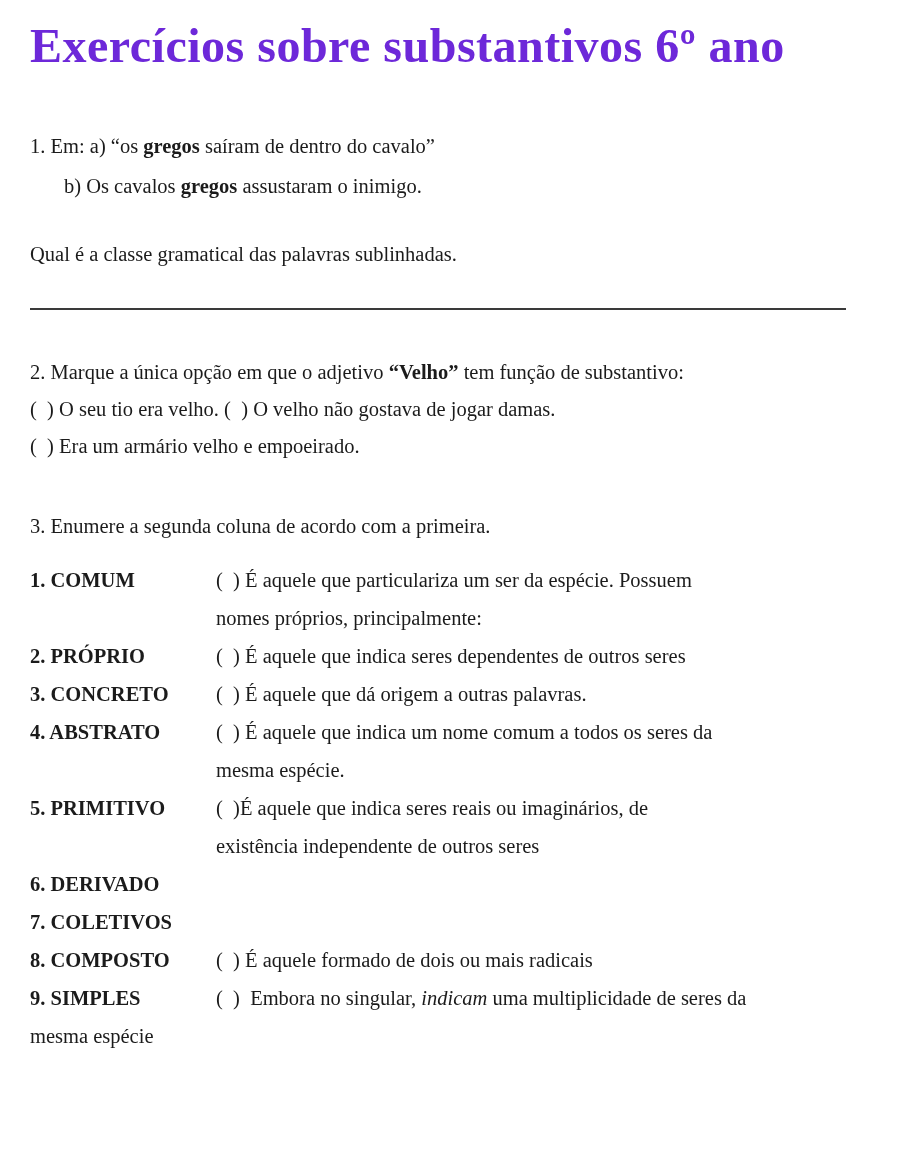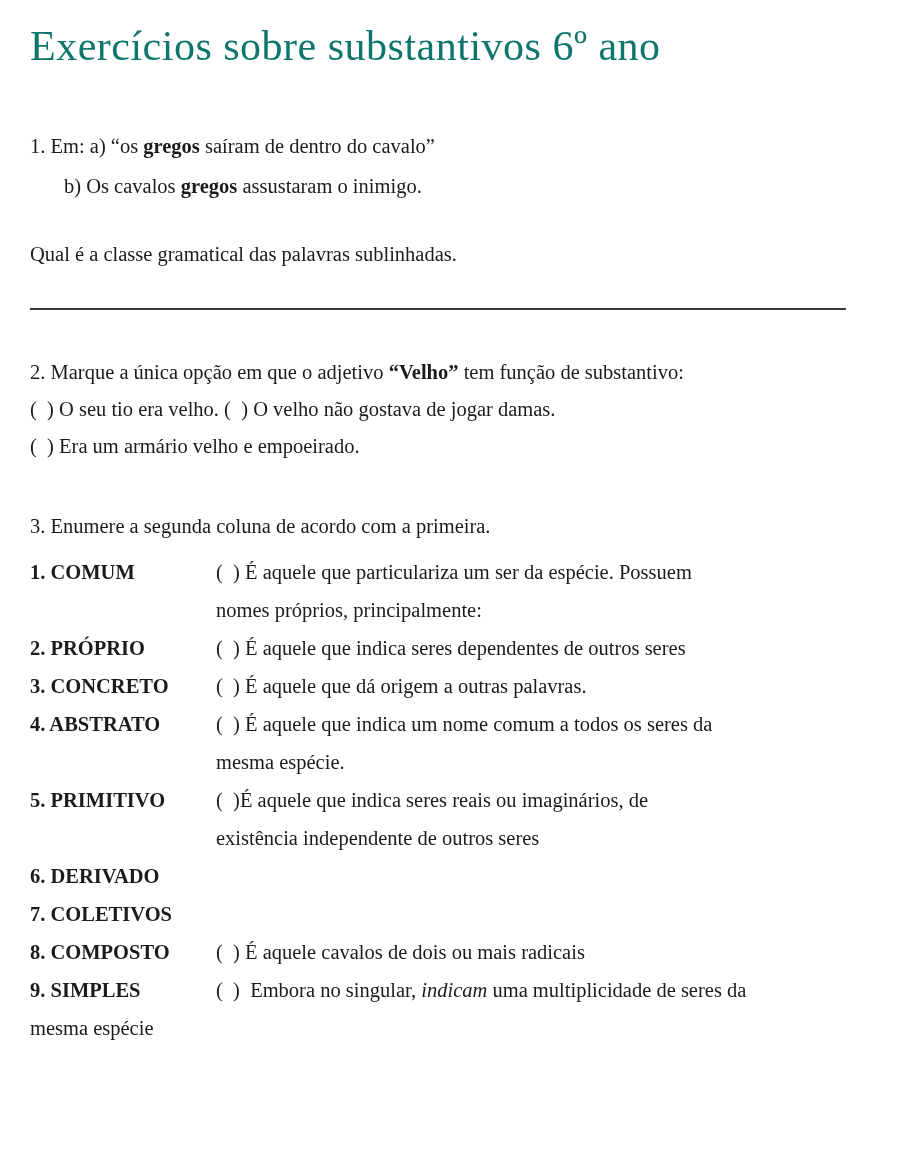--- a/index.html
+++ b/index.html
@@ -6,25 +6,25 @@
   html, body { background: #ffffff; }
   body {
     width: 900px;
     height: 1150px;
     overflow: hidden;
     font-family: "Liberation Serif", "DejaVu Serif", serif;
     color: #1b1b1b;
     padding: 22px 26px 0 30px;
   }
   h1.title {
-    font-size: 42px;
-    font-weight: 400;
+    font-size: 48px;
+    font-weight: 700;
     line-height: 48px;
     letter-spacing: 0.5px;
-    color: #0f766e;
+    color: #6d28d9;
   }
   .line {
     font-size: 20.5px;
     white-space: pre-wrap;
     line-height: 38px;
   }
   .sec-q1 { margin-top: 56px; }
   .sec-q1 .line { line-height: 40px; }
   .indent-b { padding-left: 34px; }
   .q1-question { margin-top: 28px; }
@@ -33,21 +33,21 @@
     width: 816px;
     height: 0;
     border-bottom: 2px solid #3a3a3a;
   }
   .sec-q2 { margin-top: 44px; }
   .sec-q2 .line { line-height: 37px; }
   .bold-underline { font-weight: bold; }
   .bold { font-weight: bold; }
   .italic { font-style: italic; }
   .q3-heading { margin-top: 42px; }
-  .match-table { margin-top: 8px; }
+  .match-table { margin-top: 16px; }
   .match-row { display: flex; align-items: flex-start; }
   .term {
     width: 186px;
     flex-shrink: 0;
     font-weight: bold;
     font-size: 20.5px;
     line-height: 38px;
     white-space: pre-wrap;
   }
   .desc { flex: 1; }
@@ -121,21 +121,21 @@
         <div class="term">6. DERIVADO</div>
       </div>
 
       <div class="match-row">
         <div class="term">7. COLETIVOS</div>
       </div>
 
       <div class="match-row">
         <div class="term">8. COMPOSTO</div>
         <div class="desc">
-          <div class="line">(  ) É aquele cavalos de dois ou mais radicais</div>
+          <div class="line">(  ) É aquele formado de dois ou mais radicais</div>
         </div>
       </div>
 
       <div class="match-row">
         <div class="term">9. SIMPLES</div>
         <div class="desc">
           <div class="line"><span>(  )  Embora no singular, </span><span class="italic">indicam</span><span> uma multiplicidade de seres da</span></div>
         </div>
       </div>
 

